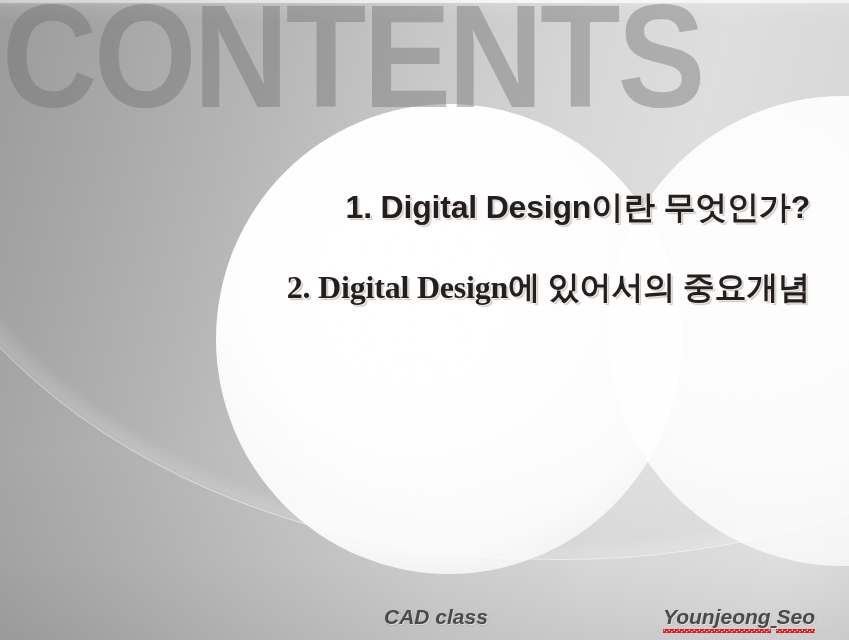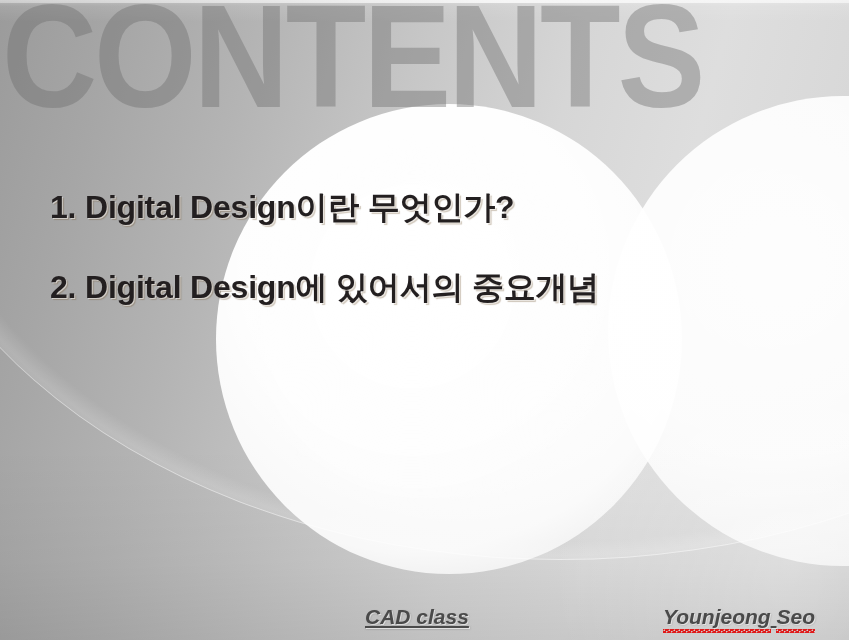--- a/index.html
+++ b/index.html
@@ -165,24 +165,25 @@
   .item {
     display: block;
     white-space: nowrap;
     color: #231f20;
     font-weight: bold;
     font-size: 32px;
     letter-spacing: -0.2px;
     text-shadow:
       1px 1px 0 rgba(255,255,255,0.55),
       2px 2px 1px rgba(120,95,60,0.35);
+    text-align: right;
   }
 
   .item-1 { margin-bottom: 36px; }
-  .item-2 { margin-bottom: 16px; }
+  .item-2 { margin-bottom: 16px; font-family: Liberation Serif, serif; }
   .item-3 { margin-bottom: 0; }
 
   
   .footer {
     position: absolute;
     left: 0;
     right: 0;
     bottom: 6px;
     height: 40px;
   }
@@ -193,21 +194,21 @@
     font-weight: bold;
     font-size: 21px;
     color: #4a4a4a;
     white-space: nowrap;
     text-shadow:
       1px 1px 0 rgba(255,255,255,0.65),
       1px 1px 2px rgba(0,0,0,0.25);
   }
 
   .foot-left   { left: 27px;  bottom: 5px; }
-  .foot-center { left: 365px; bottom: 5px; text-decoration: underline; }
+  .foot-center { left: 384px; bottom: 5px; }
   .foot-right  { right: 34px; bottom: 5px; text-decoration: underline; }
 
   
   .squig {
     position: relative;
     display: inline-block;
   }
   .squig::after {
     content: "";
     position: absolute;

